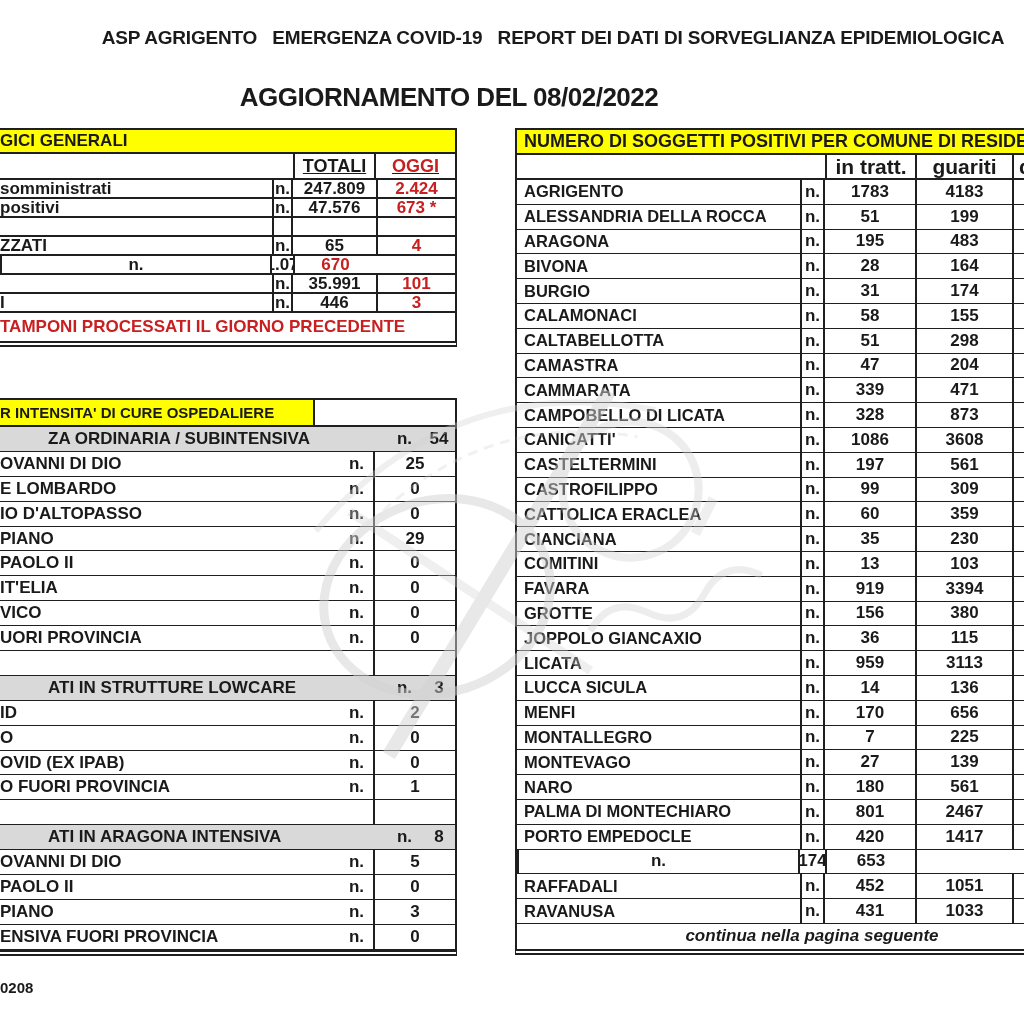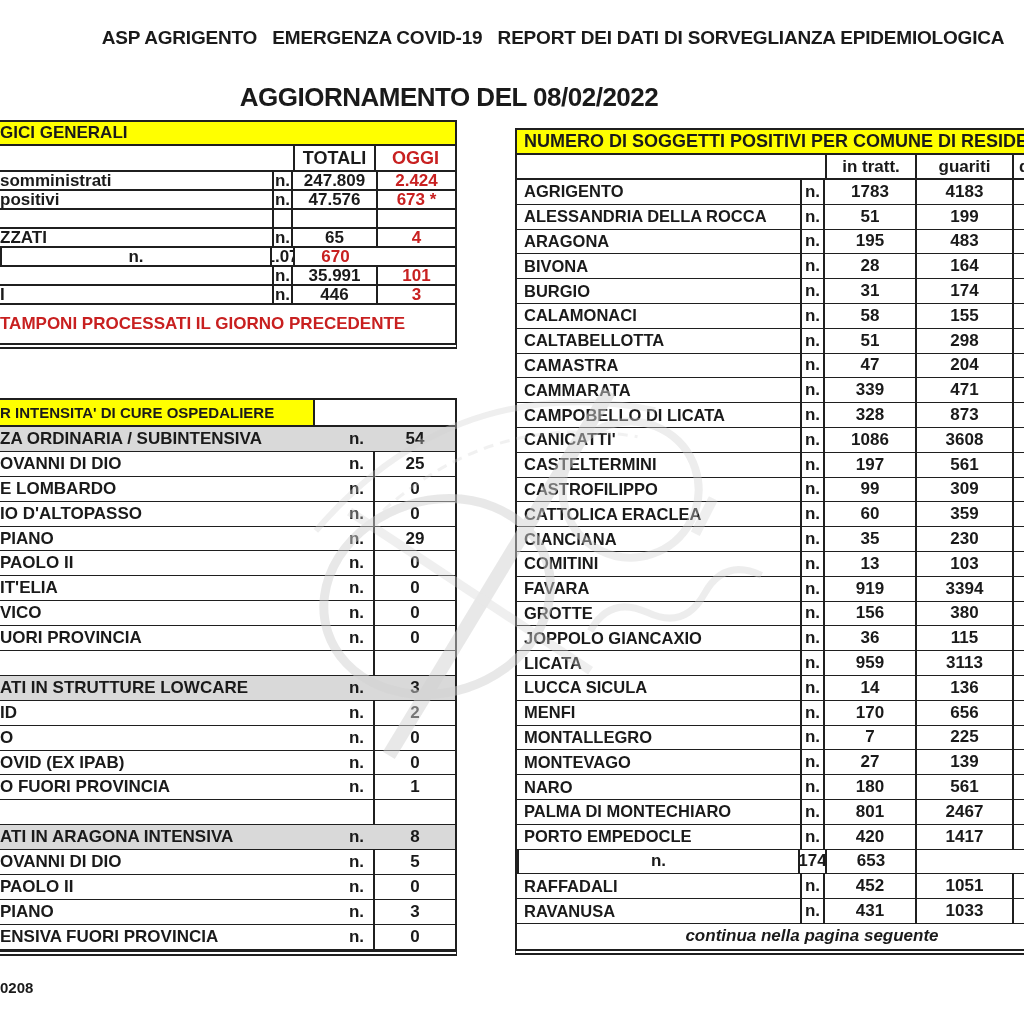--- a/index.html
+++ b/index.html
@@ -36,46 +36,46 @@
   .tbl-left{left:0;width:457px;border-right:2.5px solid var(--line);}
   .yellowbar{background:var(--yellow);display:flex;align-items:center;
        border-bottom:2px solid var(--line);font-weight:bold;white-space:nowrap;overflow:hidden;}
   .bL{border-left:2px solid var(--line);}
   .bR{border-right:2px solid var(--line);}
   .cell{display:flex;align-items:center;justify-content:center;
         font-weight:bold;font-size:17px;overflow:hidden;white-space:nowrap;}
   .cell-left{justify-content:flex-start;}
   .red{color:var(--red);}
   
-  #general{top:120px;}
+  #general{top:128px;}
   #general .yellowbar{height:24px;font-size:17px;}
   .t1-colhdr{display:grid;grid-template-columns:293px 83px 1fr;height:26px;
-             border-bottom:2px solid var(--line);}
+             border-bottom:2px solid var(--line);text-decoration:underline;}
   .t1-colhdr .cell{font-size:18px;}
   .t1-row{display:grid;grid-template-columns:272px 21px 83px 1fr;height:19px;
           border-bottom:2px solid var(--line);}
-  .t1-note{height:38px;display:flex;align-items:center;
+  .t1-note{height:28px;display:flex;align-items:center;
            font-size:17px;font-weight:bold;color:var(--red);white-space:nowrap;overflow:hidden;}
   
   #hospital{top:398px;}
   .t2-hdr{display:grid;grid-template-columns:313px 1fr;height:27px;
           border-bottom:2px solid var(--line);}
   .t2-hdr .yellowbar{border-bottom:none;height:100%;font-size:15px;}
   .t2-row{display:grid;grid-template-columns:373px 1fr;height:24.9px;
           border-bottom:1.8px solid var(--line);}
   .t2-label{display:flex;align-items:center;justify-content:space-between;
             padding-right:9px;font-weight:bold;font-size:17px;white-space:nowrap;overflow:hidden;}
-  .t2-row.section{background:var(--gray);}
+  .t2-row.section{background:var(--gray);padding-left:48px;}
   .t2-row.section .bL{border-left-color:transparent;}
   
   #comuni{left:515px;top:128px;width:592px;border-left:2.5px solid var(--line);}
   #comuni .yellowbar{height:25px;font-size:18px;padding-left:7px;}
   .t3-colhdr{display:grid;grid-template-columns:308px 90px 97px 1fr;height:25px;
              border-bottom:2px solid var(--line);}
-  .t3-colhdr .cell{font-size:17px;}
+  .t3-colhdr .cell{font-size:21px;}
   .t3-row{display:grid;grid-template-columns:283px 25px 90px 97px 1fr;height:24.8px;
           border-bottom:1.8px solid var(--line);}
   .t3-row .cell-left{padding-left:7px;font-size:16.5px;text-align:right;}
   .t3-footer{height:25px;display:flex;align-items:center;justify-content:center;
              font-style:italic;font-weight:bold;font-size:17px;}
   .frag-left{justify-content:flex-start;padding-left:5px;}
   
   .watermark{position:absolute;inset:0;z-index:5;pointer-events:none;}
 </style>
 </head>

